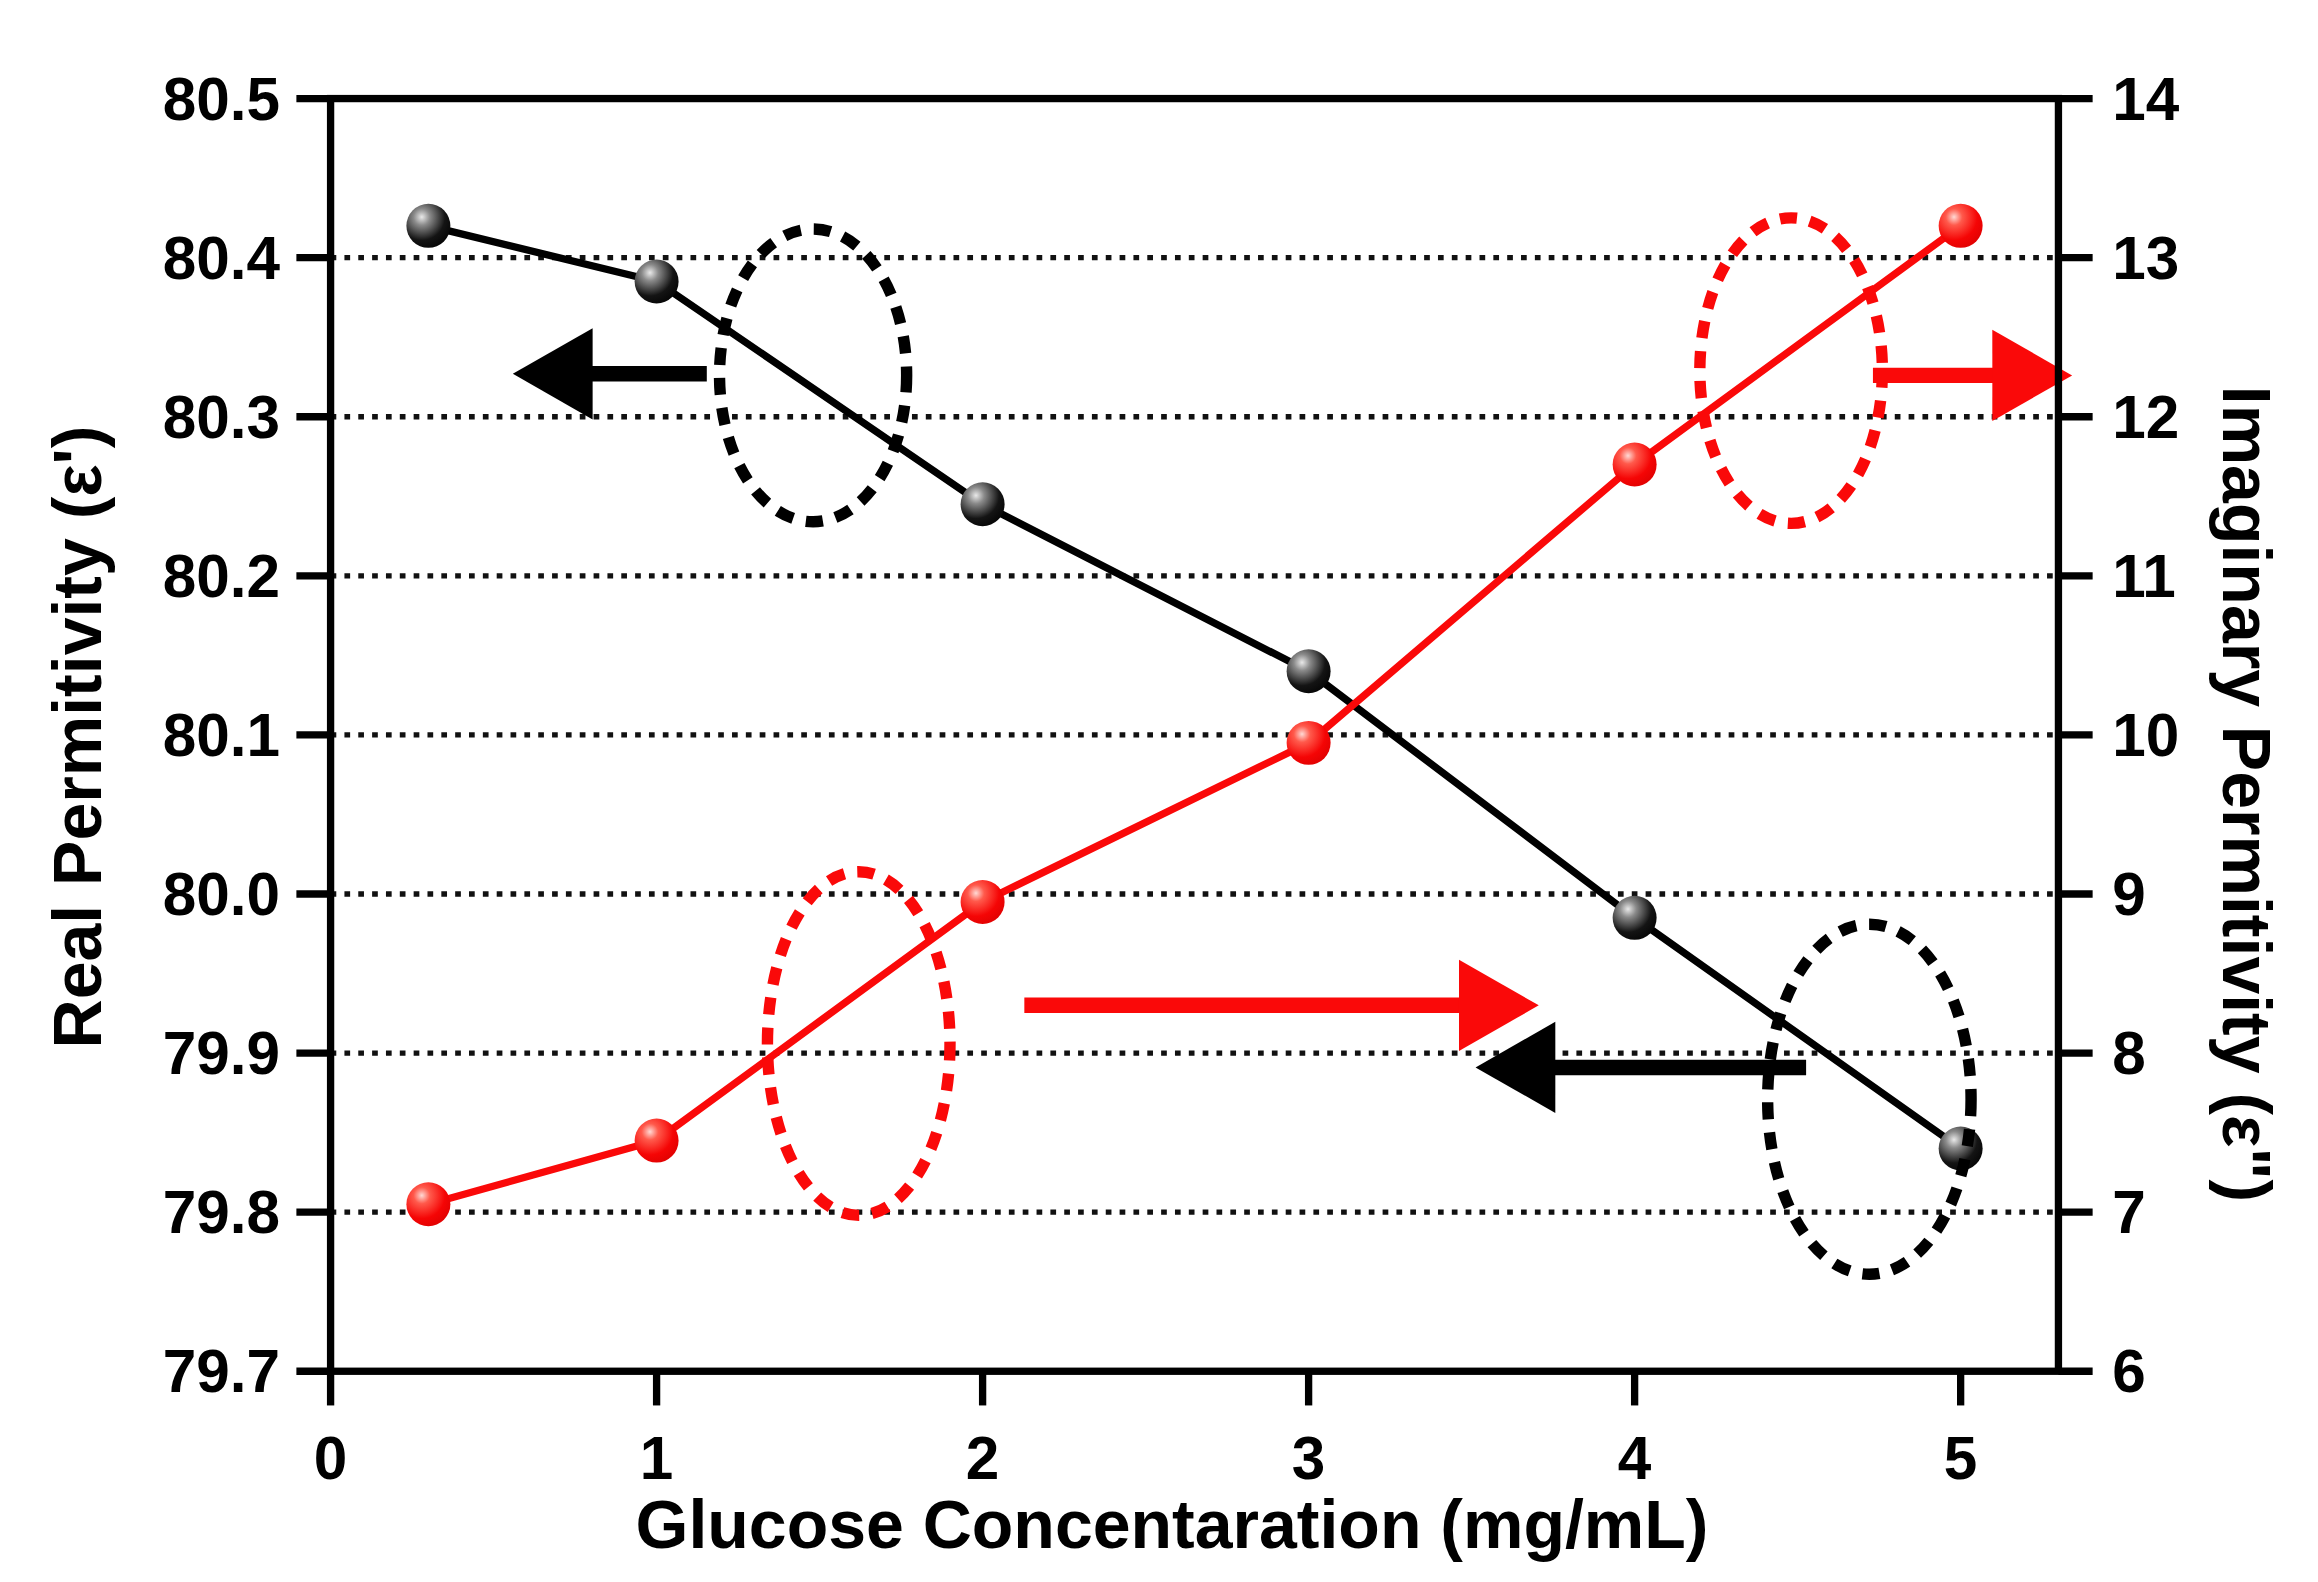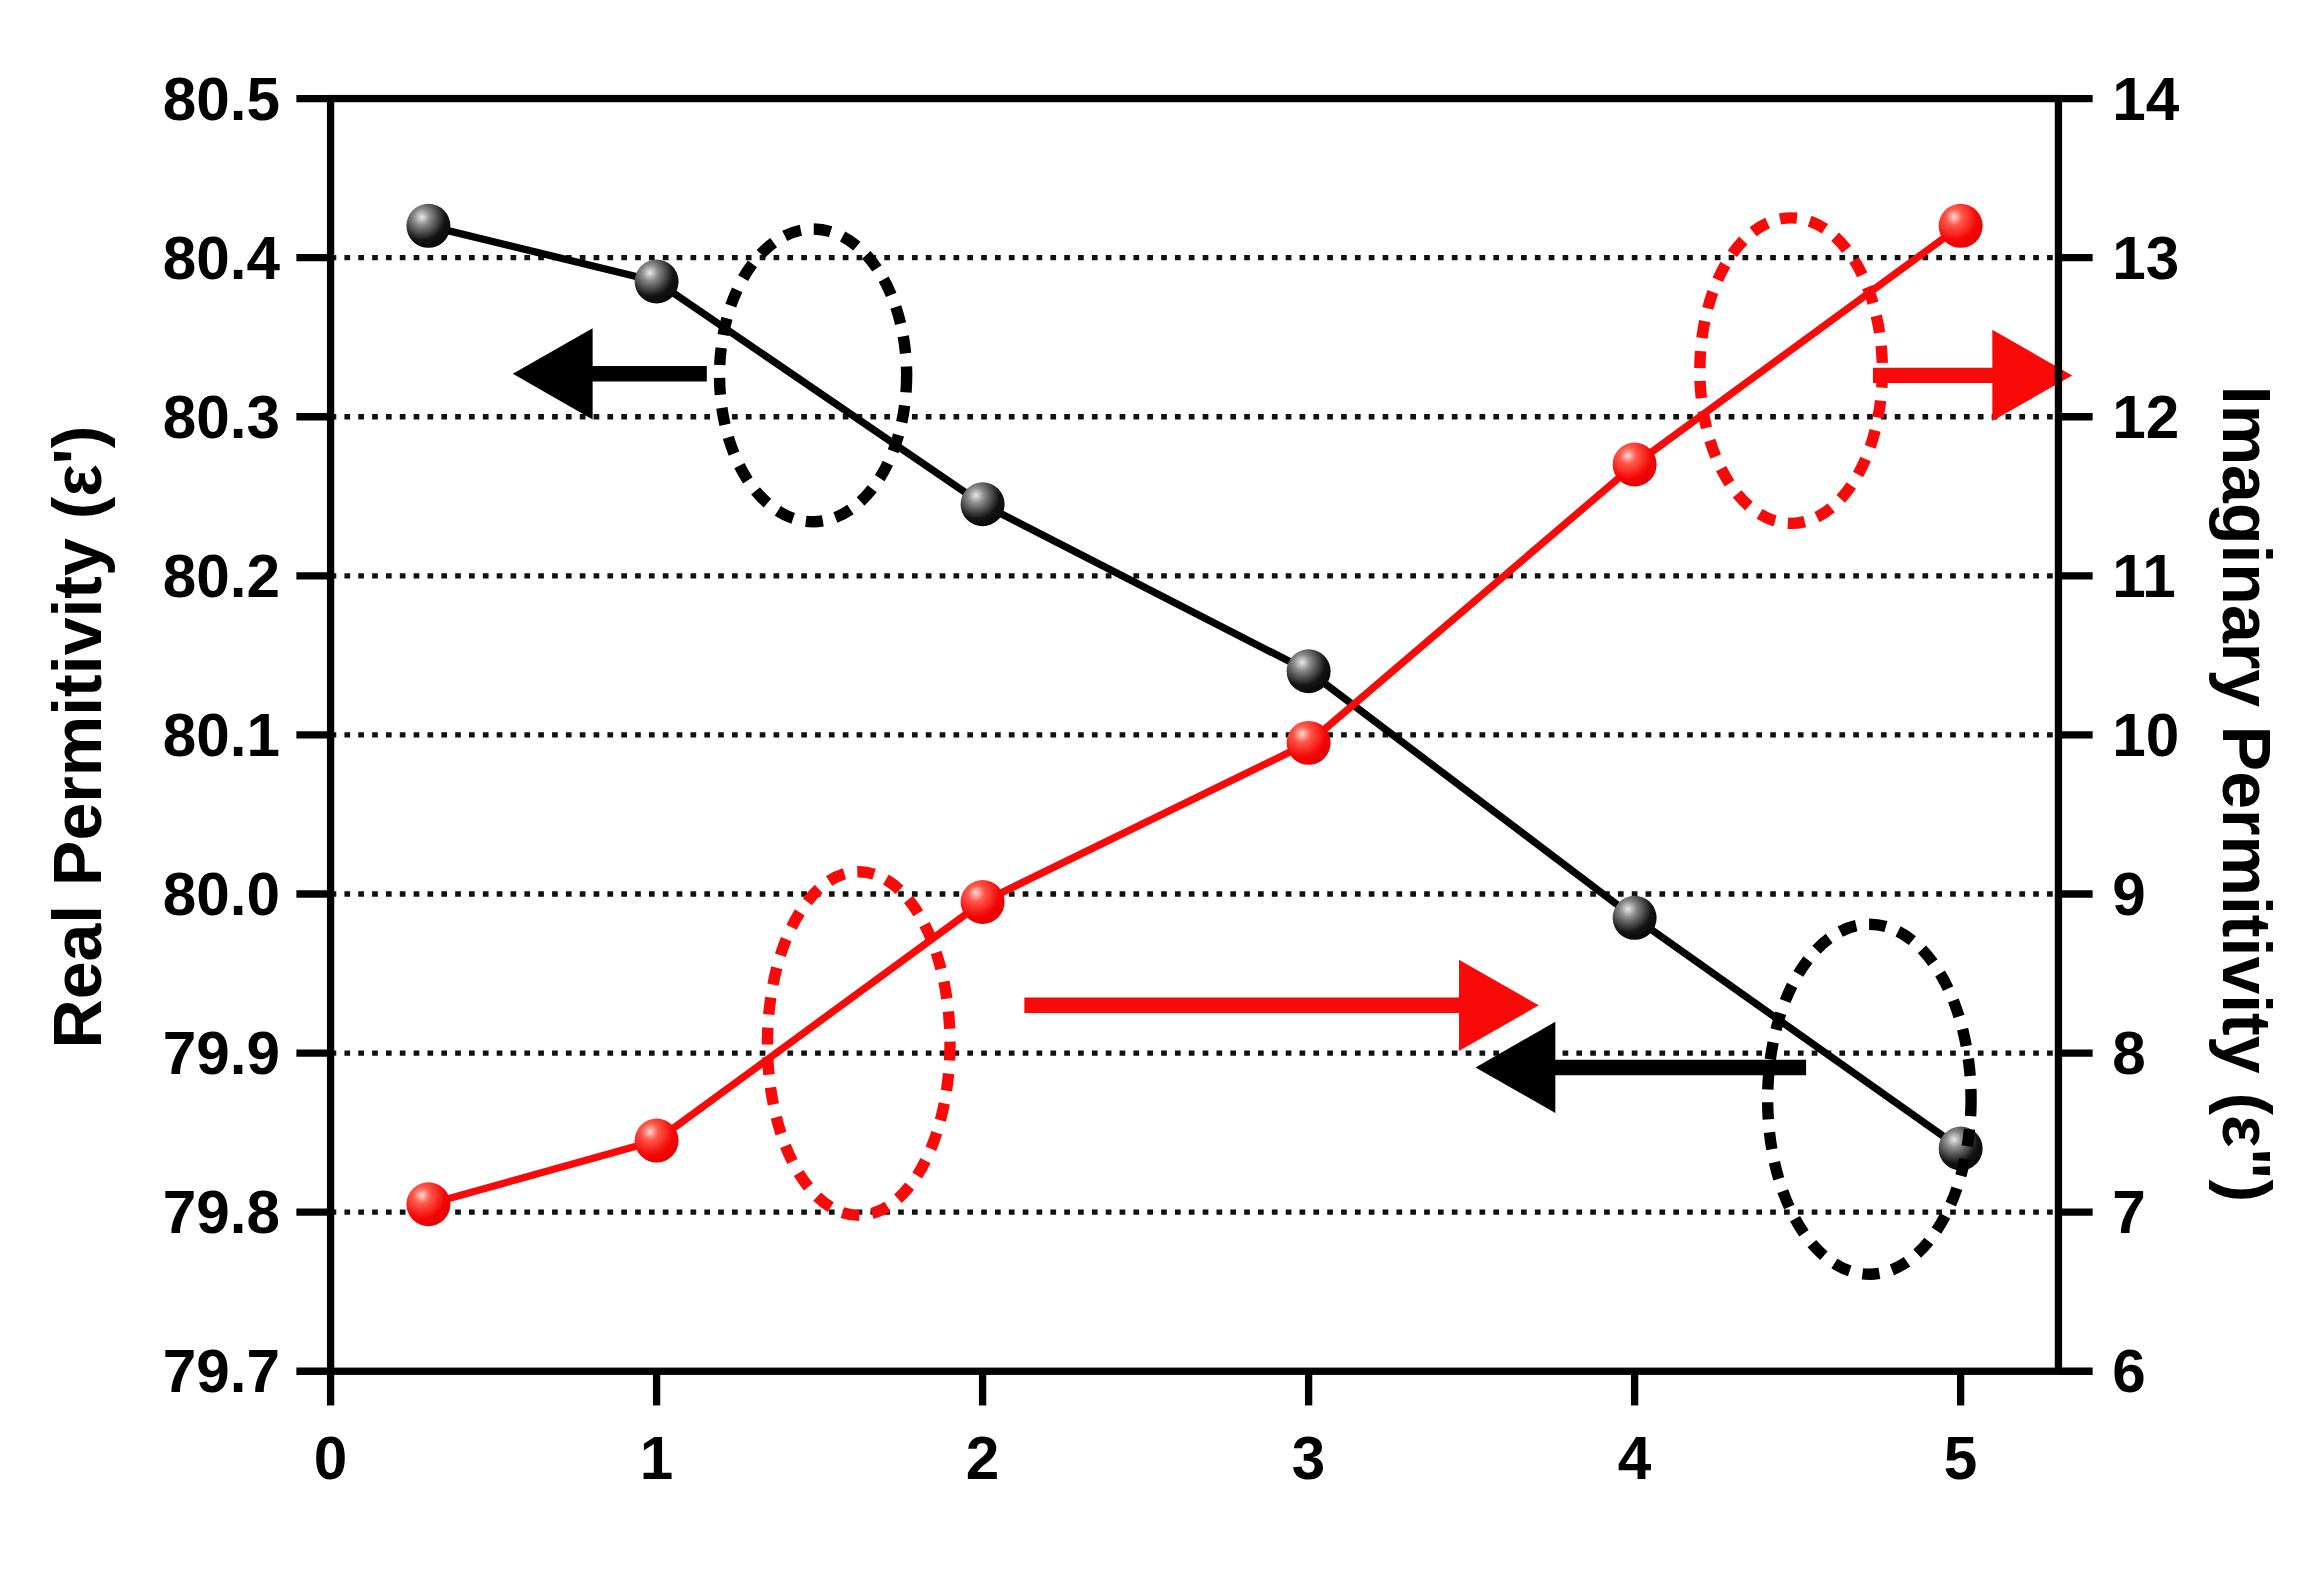--- a/index.html
+++ b/index.html
@@ -36,20 +36,21 @@
     font-size:74px;
     fill:#000;
   }
 </style>
 </head>
 <body>
 
 <div class="canvas">
   <div class="axis-title left">Real Permitivity (ε')</div>
   <div class="axis-title right">Imaginary Permitivity (ε")</div>
+  <div class="axis-title bottom">Glucose Concentaration (mg/mL)</div>
   <svg id="chart-svg" width="2319" height="1583" viewBox="0 0 2848 1944" xmlns="http://www.w3.org/2000/svg">
       <defs>
         <radialGradient id="gm-black" cx="0.35" cy="0.3" r="0.85">
           <stop offset="0%" stop-color="#e9e9e9"></stop>
           <stop offset="22%" stop-color="#8a8a8a"></stop>
           <stop offset="62%" stop-color="#141414"></stop>
           <stop offset="100%" stop-color="#000000"></stop>
         </radialGradient>
         <radialGradient id="gm-red" cx="0.35" cy="0.3" r="0.85">
           <stop offset="0%" stop-color="#ffd9d4"></stop>

